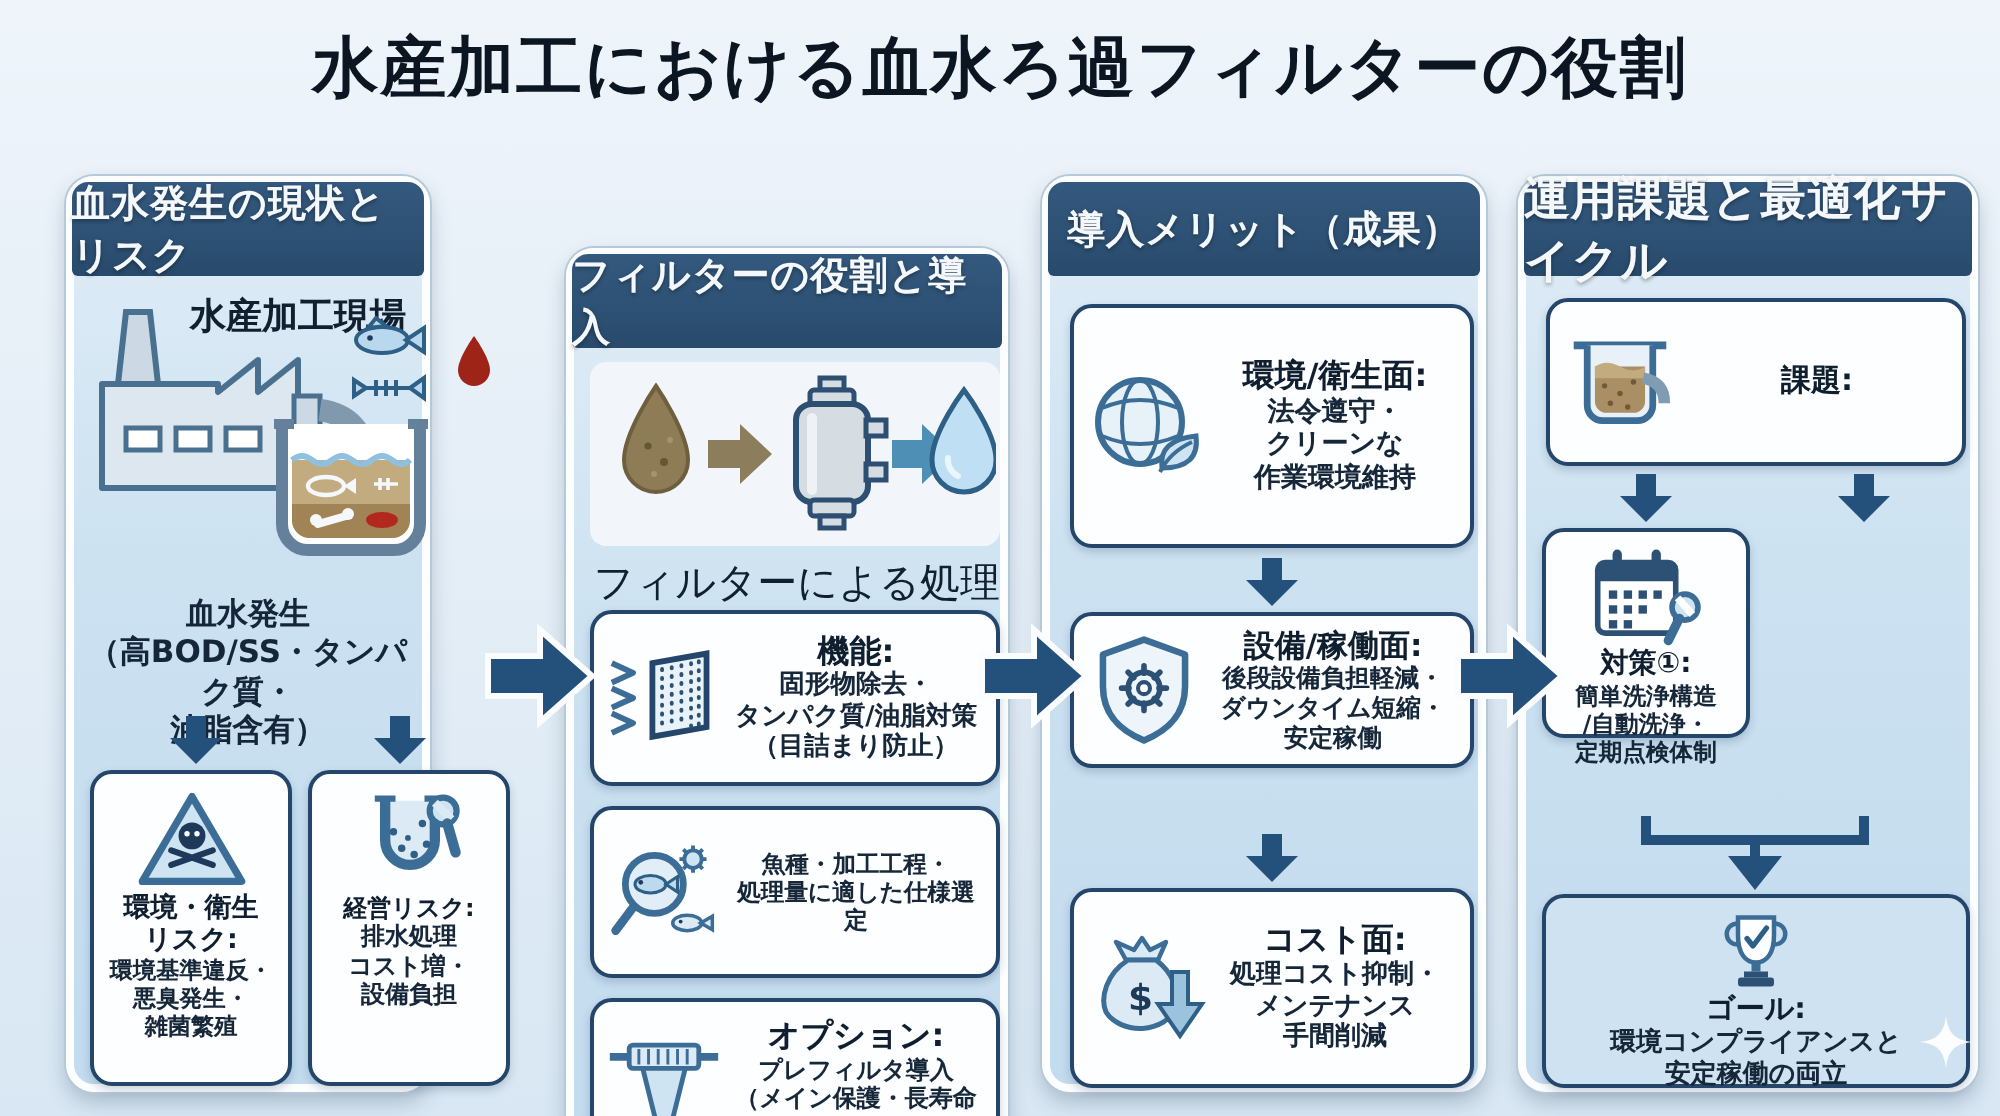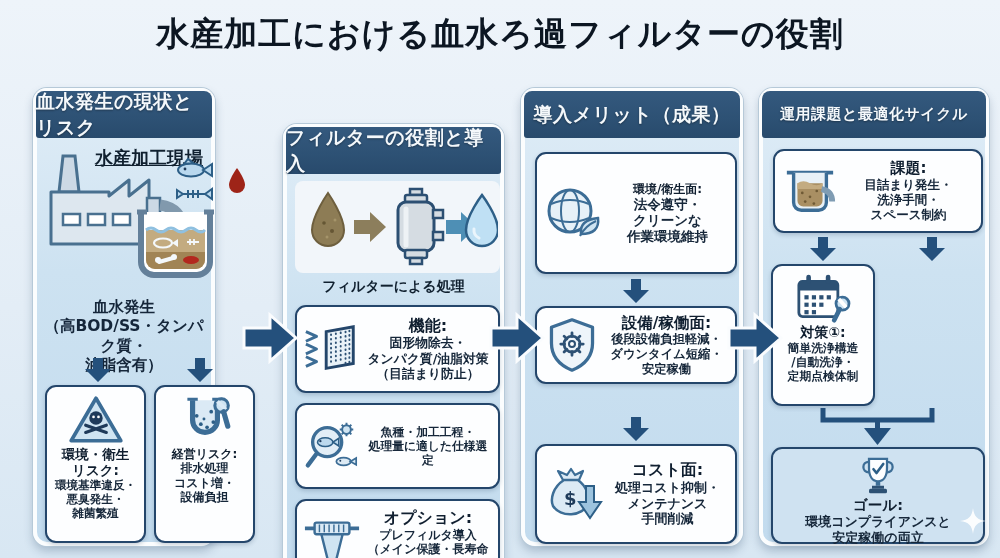--- a/index.html
+++ b/index.html
@@ -36,32 +36,32 @@
   .box.blue{background:#cfe2f1;}
   .box.row{display:flex;align-items:center;gap:3px;padding:5px 6px;}
   .box.colm{display:flex;flex-direction:column;align-items:center;padding:6px 3px;text-align:center;}
   .btext{flex:1;text-align:center;}
   .btitle{font-weight:800;white-space:pre-line;line-height:1.18;color:#101f30;}
   .bbody{font-weight:700;white-space:pre-line;line-height:1.2;color:#16273a;}
   .pretext{white-space:pre-line;font-weight:800;text-align:center;line-height:1.25;}
   .darr{position:absolute;width:26px;height:24px;}
   .rarrow{position:absolute;top:311px;width:56px;height:54px;z-index:9;}
   .scene-label{position:absolute;font-weight:800;font-size:18px;color:#10202f;}
-  .proc-label{position:absolute;left:0;width:100%;text-align:center;font-weight:700;font-size:14px;color:#10202f;}
+  .proc-label{position:absolute;left:0;width:100%;text-align:right;font-weight:400;font-size:20px;color:#10202f;}
   svg{display:block;}
 </style>
 </head>
 <body>
 
 <div class="title">水産加工における血水ろ過フィルターの役割</div>
 
 <div class="panel" style="left:33px;width:182px;">
   <div class="panel-header">血水発生の現状とリスク</div>
 
-  <div class="scene-label" style="top:54px;right:8px;text-decoration:underline;">水産加工現場</div>
+  <div class="scene-label" style="top:54px;right:8px;">水産加工現場</div>
 
   <div style="position:absolute;left:4px;top:58px;">
     <svg width="214" height="150" viewBox="0 0 214 150">
 
       <path d="M22 6 L34 6 L38 42 L18 42 Z" fill="#ccd9e5" stroke="#49708f" stroke-width="3"></path>
       <path d="M10 42 L10 94 L108 94 L108 30 L88 46 L88 30 L68 46 L68 42 Z" fill="#dde7ef" stroke="#49708f" stroke-width="3" stroke-linejoin="round"></path>
       <rect x="22" y="64" width="17" height="11" fill="#fff" stroke="#49708f" stroke-width="2.5"></rect>
       <rect x="47" y="64" width="17" height="11" fill="#fff" stroke="#49708f" stroke-width="2.5"></rect>
       <rect x="72" y="64" width="17" height="11" fill="#fff" stroke="#49708f" stroke-width="2.5"></rect>
       <rect x="106" y="48" width="13" height="17" fill="#ccd9e5" stroke="#49708f" stroke-width="2.5"></rect>
@@ -260,21 +260,21 @@
     <span>
       <svg width="60" height="56" viewBox="0 0 60 56">
         <circle cx="27" cy="26" r="21" fill="#e7f1f8" stroke="#3c6d96" stroke-width="3"></circle>
         <ellipse cx="27" cy="26" rx="9" ry="21" fill="none" stroke="#3c6d96" stroke-width="2"></ellipse>
         <path d="M8 19 q19 -8 38 0 M8 33 q19 8 38 0" fill="none" stroke="#3c6d96" stroke-width="2"></path>
         <path d="M38 49 q-2 -14 17 -16 q2 16 -17 16 Z" fill="#cfe4f2" stroke="#3c6d96" stroke-width="2.5"></path>
         <path d="M37 51 q5 -10 16 -15" fill="none" stroke="#3c6d96" stroke-width="2"></path>
       </svg>
     </span>
     <div class="btext">
-      <div class="btitle" style="font-size:12px;">環境/衛生面:</div>
+      <div class="btitle" style="font-size:16px;">環境/衛生面:</div>
       <div class="bbody" style="font-size:13.5px;">法令遵守・
 クリーンな
 作業環境維持</div>
     </div>
   </div>
 
   <div class="darr" style="left:98px;top:187px;">
     <svg width="26" height="24" viewBox="0 0 26 24">
         <polygon points="8,0 18,0 18,11 26,11 13,24 0,11 8,11" fill="#24507c"></polygon>
       </svg>
@@ -317,59 +317,56 @@
     <div class="btext">
       <div class="btitle" style="font-size:16px;">コスト面:</div>
       <div class="bbody" style="font-size:13px;">処理コスト抑制・
 メンテナンス
 手間削減</div>
     </div>
   </div>
 </div>
 
 <div class="panel" style="left:759px;width:230px;">
-  <div class="panel-header" style="font-size:15px;">運用課題と最適化サイクル</div>
+  <div class="panel-header" style="font-size:23px;">運用課題と最適化サイクル</div>
 
   <div class="box row" style="left:10px;top:57px;width:210px;height:84px;">
     <span>
       <svg width="58" height="54" viewBox="0 0 60 56">
         <path d="M6 9 h48" stroke="#3c6d96" stroke-width="4"></path>
         <path d="M13 9 V40 a8 8 0 0 0 8 8 h18 a8 8 0 0 0 8 -8 V9" fill="#e8f1f7" stroke="#3c6d96" stroke-width="3.5"></path>
         <path d="M17 20 h26 v18 a6 6 0 0 1 -6 6 h-14 a6 6 0 0 1 -6 -6 Z" fill="#a98f63"></path>
         <path d="M17 20 q6 -4 13 0 t13 0 v6 h-26 Z" fill="#c3ab80"></path>
         <g fill="#6f5a35">
           <circle cx="22" cy="30" r="1.4"></circle>
             <circle cx="30" cy="34" r="1.4"></circle>
             <circle cx="37" cy="28" r="1.4"></circle>
           <circle cx="25" cy="39" r="1.4"></circle>
             <circle cx="34" cy="41" r="1.4"></circle>
         </g>
         <path d="M42 26 q11 2 11 13" fill="none" stroke="#7f9cb3" stroke-width="6"></path>
       </svg>
     </span>
     <div class="btext">
       <div class="btitle" style="font-size:15px;">課題:</div>
-      <div class="bbody" style="font-size:12.5px;">目詰まり発生・
-洗浄手間・
-スペース制約</div>
     </div>
   </div>
 
   <div class="darr" style="left:47px;top:145px;">
     <svg width="26" height="24" viewBox="0 0 26 24">
         <polygon points="8,0 18,0 18,11 26,11 13,24 0,11 8,11" fill="#24507c"></polygon>
       </svg>
   </div>
   <div class="darr" style="left:156px;top:145px;">
     <svg width="26" height="24" viewBox="0 0 26 24">
         <polygon points="8,0 18,0 18,11 26,11 13,24 0,11 8,11" fill="#24507c"></polygon>
       </svg>
   </div>
 
-  <div class="box colm" style="left:8px;top:172px;width:104px;height:142px;">
+  <div class="box colm" style="left:8px;top:172px;width:104px;height:105px;">
     <span>
       <svg width="60" height="52" viewBox="0 0 64 56">
         <rect x="6" y="10" width="42" height="38" rx="4" fill="#fff" stroke="#2d5174" stroke-width="3"></rect>
         <path d="M6 14 a4 4 0 0 1 4 -4 h34 a4 4 0 0 1 4 4 v6 H6 Z" fill="#2d5174"></path>
         <rect x="14" y="3" width="5" height="10" rx="2.5" fill="#2d5174"></rect>
         <rect x="35" y="3" width="5" height="10" rx="2.5" fill="#2d5174"></rect>
         <g fill="#2d5174">
           <rect x="12" y="25" width="4.5" height="4.5"></rect>
             <rect x="20" y="25" width="4.5" height="4.5"></rect>
             <rect x="28" y="25" width="4.5" height="4.5"></rect>

